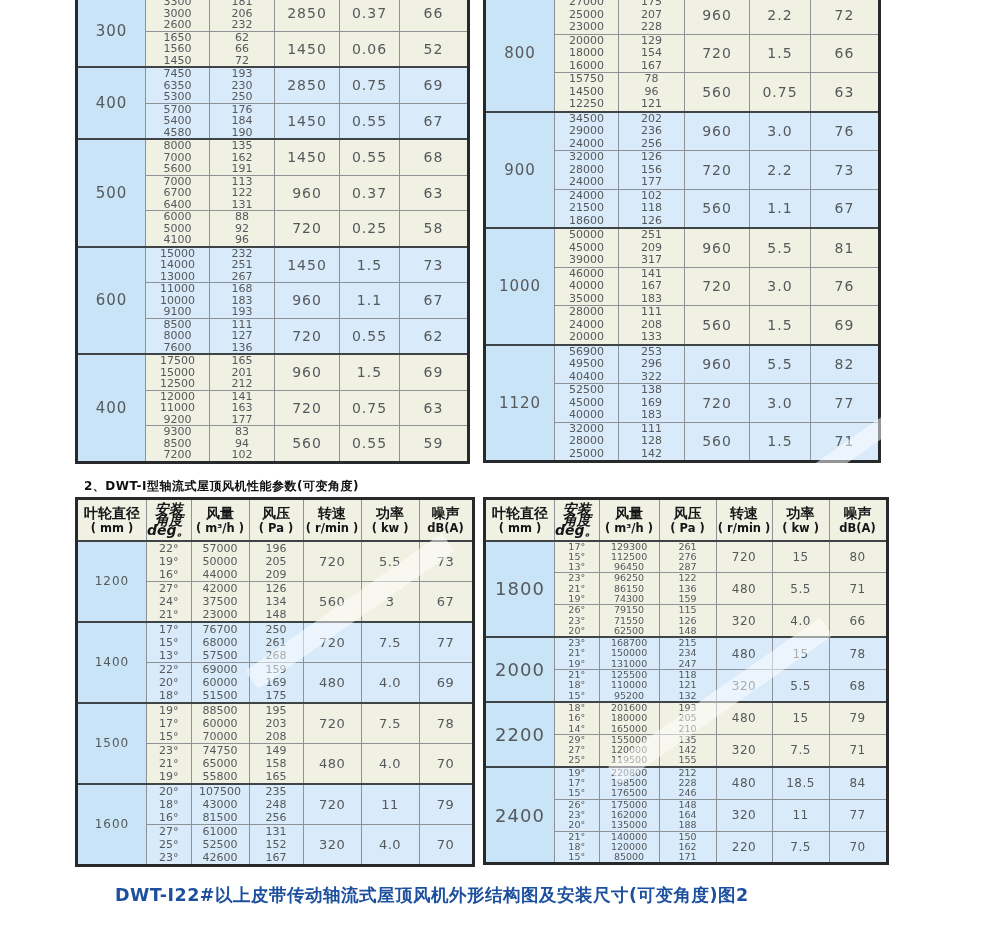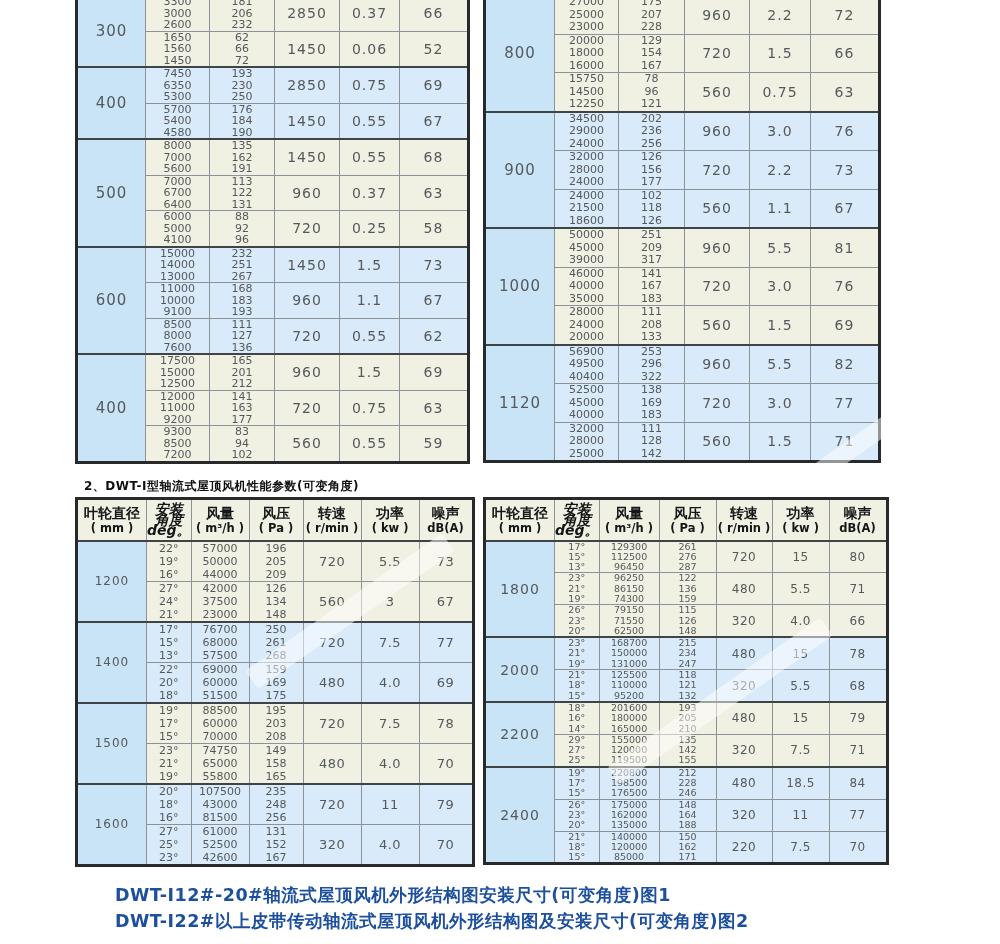--- a/index.html
+++ b/index.html
@@ -32,21 +32,21 @@
 
   .t-b tr{height:38px;} .t-b .ln{font-size:11px;line-height:12.5px;}
   .t-b td.sv{font-size:14px;letter-spacing:1px;} .t-b td.dia{font-size:15px;letter-spacing:1px;}
 
   .t-c thead tr{height:42px;} .t-c tbody tr{height:39px;}
   .t-c .ln{font-size:11px;line-height:13px;}
   .t-c td.sv{font-size:13px;letter-spacing:.5px;} .t-c td.dia{font-size:12px;letter-spacing:1px;}
 
   .t-d thead tr{height:42px;} .t-d tbody tr{height:31px;}
   .t-d .ln{font-size:9.5px;line-height:10.3px;}
-  .t-d td.sv{font-size:12px;letter-spacing:.5px;} .t-d td.dia{font-size:14px;letter-spacing:1px;margin-left:24px;}
+  .t-d td.sv{font-size:12px;letter-spacing:.5px;} .t-d td.dia{font-size:18px;letter-spacing:1px;margin-left:24px;}
 
   th.hc{color:var(--header-text);font-weight:600;}
   .h-main{font-size:14px;font-weight:700;line-height:17px;}
   .h-sub{font-size:11.5px;font-weight:600;line-height:13px;}
   .h-tiny{font-size:14px;font-weight:600;line-height:10.5px;font-style:italic;}
 
   .section-title{position:absolute;top:478px;left:84px;font-size:12px;font-weight:600;color:var(--title-black);letter-spacing:.5px;}
   .footer{position:absolute;top:882px;left:75px;color:var(--footer-blue);font-size:17.5px;font-weight:700;line-height:26px;letter-spacing:.5px;}
   .footer .indent{padding-left:40px;}
 
@@ -934,19 +934,18 @@
           </td>
           <td class="sv b">220</td>
           <td class="sv b">7.5</td>
           <td class="sv b">70</td>
         </tr>
       </tbody>
     </table>
   </div>
 
 <div class="footer">
-  <div class="indent">DWT-Ⅰ12#-20#轴流式屋顶风机外形结构图安装尺寸(可变角度)图1</div>
   <div class="indent">DWT-Ⅰ22#以上皮带传动轴流式屋顶风机外形结构图及安装尺寸(可变角度)图2</div>
 </div>
 
 <div class="wm" id="wm1"></div>
 <div class="wm" id="wm2"></div>
 <div class="wm" id="wm3"></div>
 
 </body></html>

